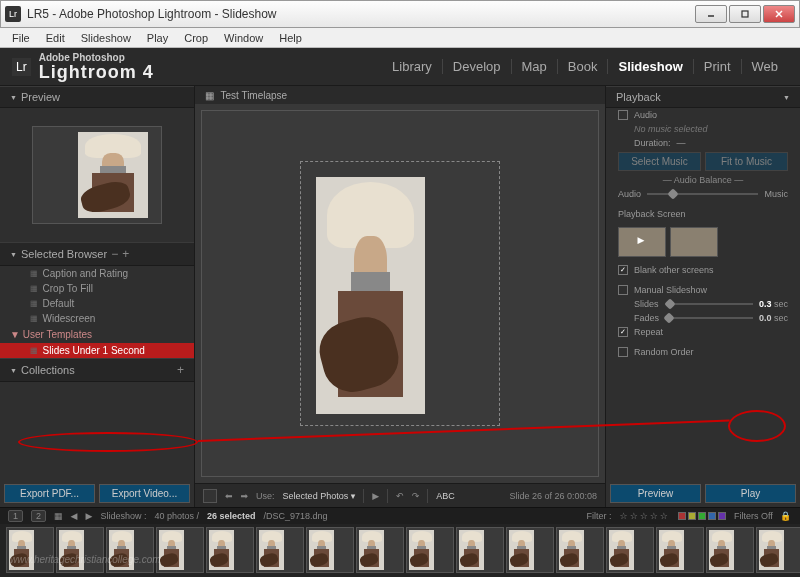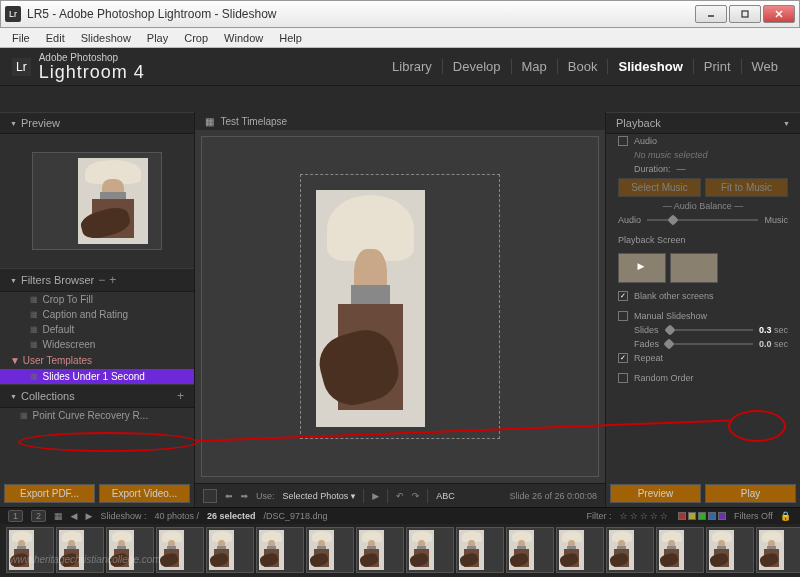--- a/index.html
+++ b/index.html
@@ -12,52 +12,52 @@
 .winbtn { width:32px; height:18px; border:1px solid #888; background:linear-gradient(#f5f5f5,#ddd); display:flex; align-items:center; justify-content:center; border-radius:2px; }
 .winbtn.close { background:linear-gradient(#e88,#c44); }
 .winbtn svg { width:10px; height:10px; }
 
 .menubar { height:20px; background:#f0f0f0; display:flex; align-items:center; padding:0 4px; border-bottom:1px solid #bbb; font-size:11px; color:#333; }
 .menubar span { padding:0 8px; cursor:default; }
 
 .appbody { position:absolute; top:48px; left:0; right:0; bottom:0; background:#2a2a2a; display:flex; flex-direction:column; }
 
 .header { height:38px; background:#2a2a2a; display:flex; align-items:center; padding:0 12px; border-bottom:1px solid #1a1a1a; }
-.logo { color:#ccc; font-size:10px; line-height:1; }
+.logo { color:#ccc; font-size:10px; line-height:1;font-weight:bold; }
 .logo .big { font-size:18px; color:#eee; letter-spacing:1px; }
 .lr { background:#333; color:#fff; padding:2px 4px; font-size:12px; margin-right:8px; }
 .modules { margin-left:auto; display:flex; gap:0; color:#aaa; font-size:13px; }
 .modules span { padding:0 10px; border-right:1px solid #444; }
 .modules span.active { color:#fff; font-weight:bold; }
 
-.main { flex:1; display:flex; min-height:0;margin-top:26px; }
+.main { flex:1; display:flex; min-height:0; }
 
 .leftpanel { width:195px; background:#2f2f2f; border-right:1px solid #1a1a1a; overflow:hidden; display:flex; flex-direction:column; }
 .rightpanel { width:195px; background:#2f2f2f; border-left:1px solid #1a1a1a; overflow:hidden; display:flex; flex-direction:column; }
 .panelhdr { background:#262626; color:#aaa; font-size:11px; padding:4px 10px; display:flex; align-items:center; border-top:1px solid #3a3a3a; border-bottom:1px solid #1a1a1a; }
 .panelhdr .tri { margin-left:auto; font-size:7px; }
 .pm { margin-left:4px; color:#888; font-size:12px; }
 
 .preview-thumb { margin:18px auto; width:130px; height:98px; background:#3a3a3a; border:1px solid #555; position:relative; }
 .cowboy { position:absolute; left:35%; top:5%; width:55%; height:90%; background:#d8d4cc; }
 .cowboy .hat { position:absolute; top:2%; left:10%; width:80%; height:28%; background:#e8e0d0; border-radius:50% 50% 20% 20%; }
 .cowboy .face { position:absolute; top:25%; left:35%; width:30%; height:25%; background:#c8a888; border-radius:40%; }
 .cowboy .beard { position:absolute; top:40%; left:32%; width:36%; height:22%; background:#888; border-radius:0 0 40% 40%; }
 .cowboy .vest { position:absolute; top:48%; left:20%; width:60%; height:45%; background:#6a4a3a; }
 .cowboy .guitar { position:absolute; top:60%; left:5%; width:70%; height:30%; background:#4a3020; border-radius:40%; transform:rotate(-15deg); }
 
 .tree { font-size:10px; color:#bbb; }
 .tree .group { padding:3px 10px; color:#ccc; }
 .tree .item { padding:2px 10px 2px 30px; color:#999; display:flex; align-items:center; }
 .tree .item::before { content:"▦"; margin-right:5px; color:#666; font-size:8px; }
-.tree .sel { background:#6d28d9; color:#fff; }
+.tree .sel { background:#b91c1c; color:#fff; }
 .oval { position:absolute; border:2px solid #c00; border-radius:50%; pointer-events:none; }
 
 .btnrow { display:flex; gap:4px; padding:4px; }
-.lrbtn { flex:1; background:#a16207; border:1px solid #555; color:#ccc; font-size:10px; padding:3px 4px; text-align:center; }
+.lrbtn { flex:1; background:#0c4a6e; border:1px solid #555; color:#ccc; font-size:10px; padding:3px 4px; text-align:center; }
 
 .center { flex:1; background:#383838; display:flex; flex-direction:column; }
 .centerhdr { height:18px; background:#2a2a2a; color:#aaa; font-size:10px; padding:2px 10px; display:flex; align-items:center; }
 .canvas { flex:1; background:#3a3a3a; margin:6px; border:1px solid #555; position:relative; display:flex; align-items:center; justify-content:center; }
 .slide { width:200px; height:265px; border:1px dashed #888; padding:15px; position:relative; }
 .slide .cowboy { position:absolute; inset:15px; }
 .arrow-line { position:absolute; height:2px; background:#c00; transform-origin:left center; }
 
 .toolbar { height:24px; background:#2a2a2a; display:flex; align-items:center; padding:0 8px; gap:8px; color:#888; font-size:9px; border-top:1px solid #1a1a1a; }
 .toolbar .sep { width:1px; height:14px; background:#444; }
@@ -147,39 +147,36 @@
         <div class="cowboy">
             <div class="hat"></div>
             <div class="face"></div>
             <div class="beard"></div>
             <div class="vest"></div>
             <div class="guitar"></div>
           </div>
       </div>
       <div class="panelhdr">
         <span style="font-size:7px;margin-right:4px">▼</span>
-        <span>Filters Browser</span>
+        <span>Selected Browser</span>
         <span class="pm">−</span>
         <span class="pm">+</span>
       </div>
       <div class="tree">
+        <div class="item">Caption and Rating</div>
         <div class="item">Crop To Fill</div>
-        <div class="item">Caption and Rating</div>
         <div class="item">Default</div>
         <div class="item">Widescreen</div>
         <div class="group" style="color:#c88">▼ <span>User Templates</span></div>
         <div class="item sel">Slides Under 1 Second</div>
       </div>
       <div class="panelhdr">
         <span style="font-size:7px;margin-right:4px">▼</span>
         <span>Collections</span>
         <span class="pm" style="margin-left:auto">+</span>
-      </div>
-      <div class="tree">
-        <div class="item" style="padding-left:20px">Point Curve Recovery R...</div>
       </div>
       <div class="btnrow" style="margin-top:auto">
         <div class="lrbtn">Export PDF...</div>
         <div class="lrbtn">Export Video...</div>
       </div>
     </div>
 
     <div class="center">
       <div class="centerhdr">
         <span style="margin-right:6px">▦</span>

